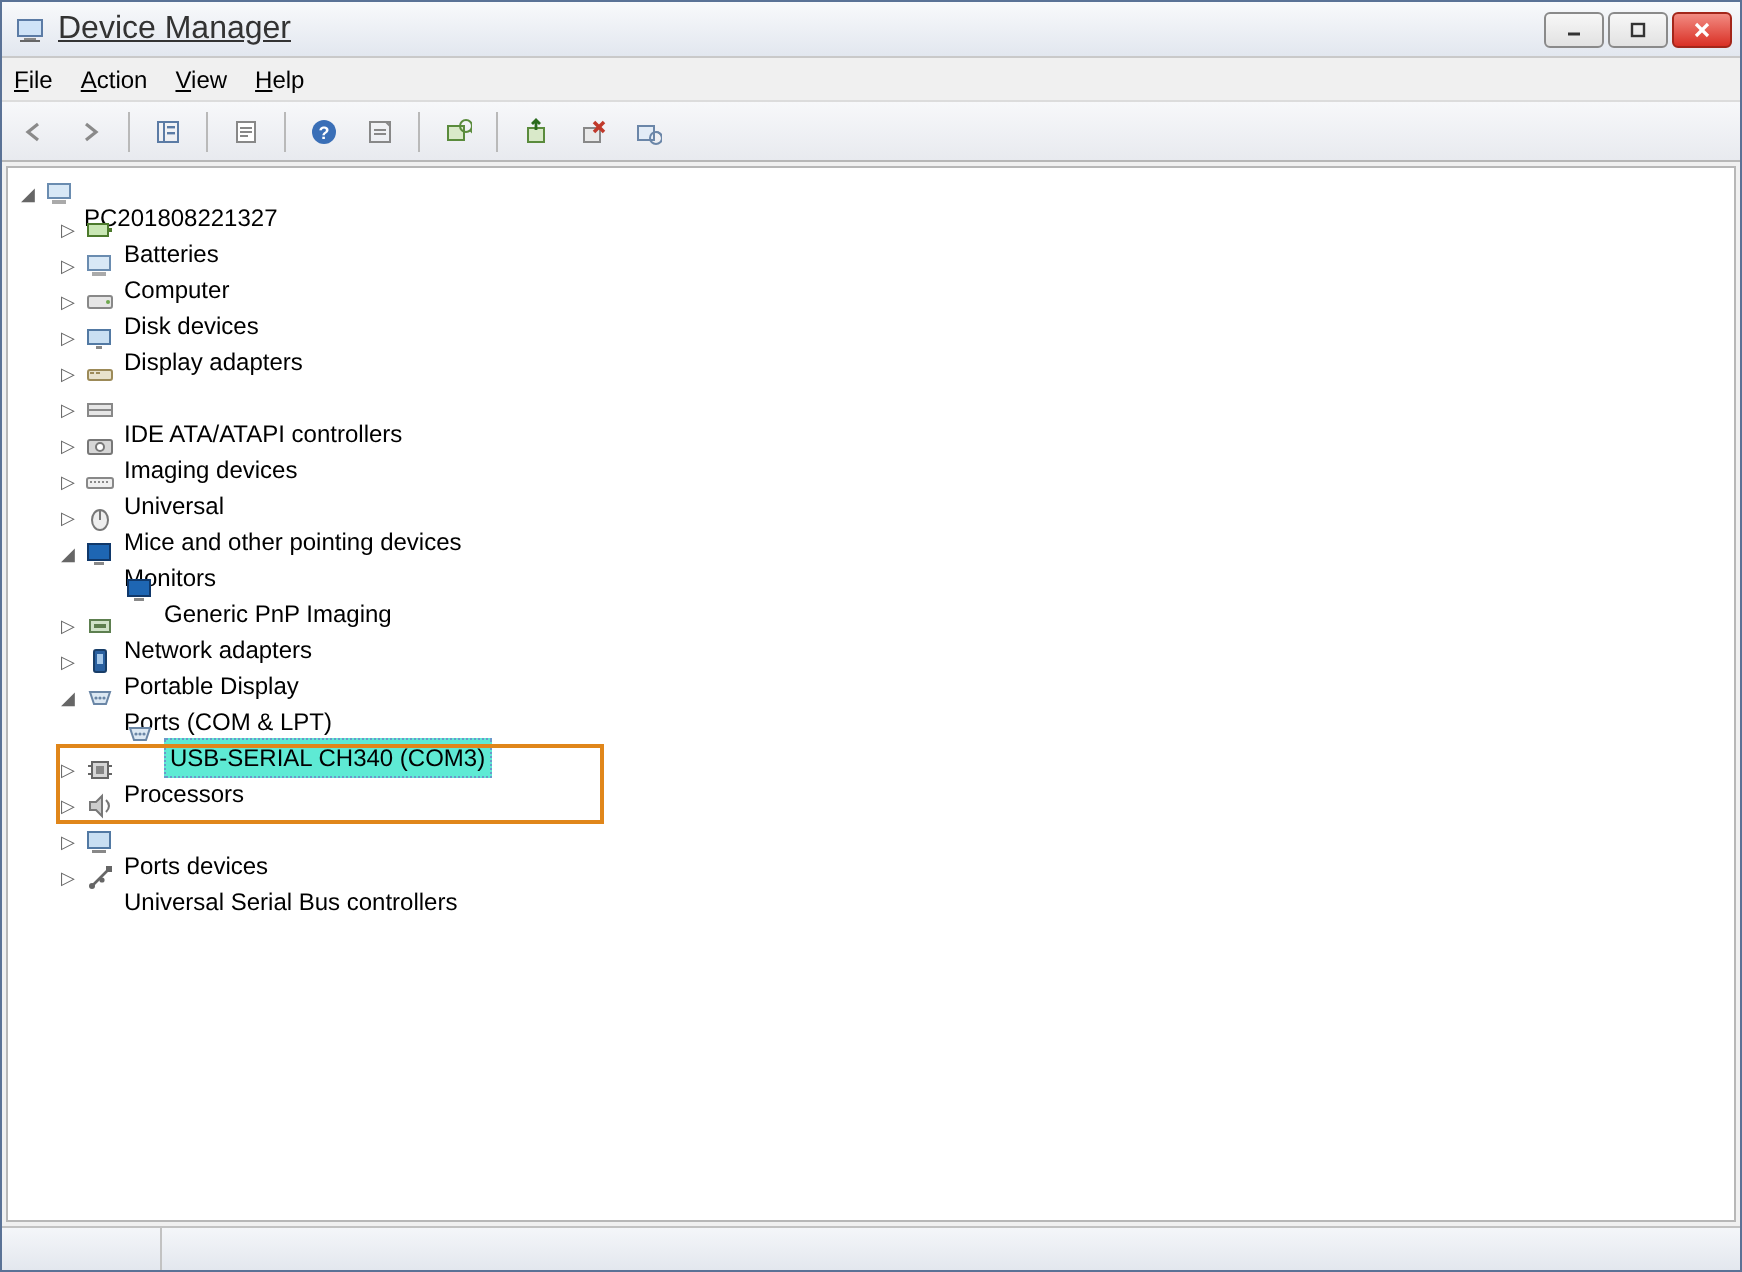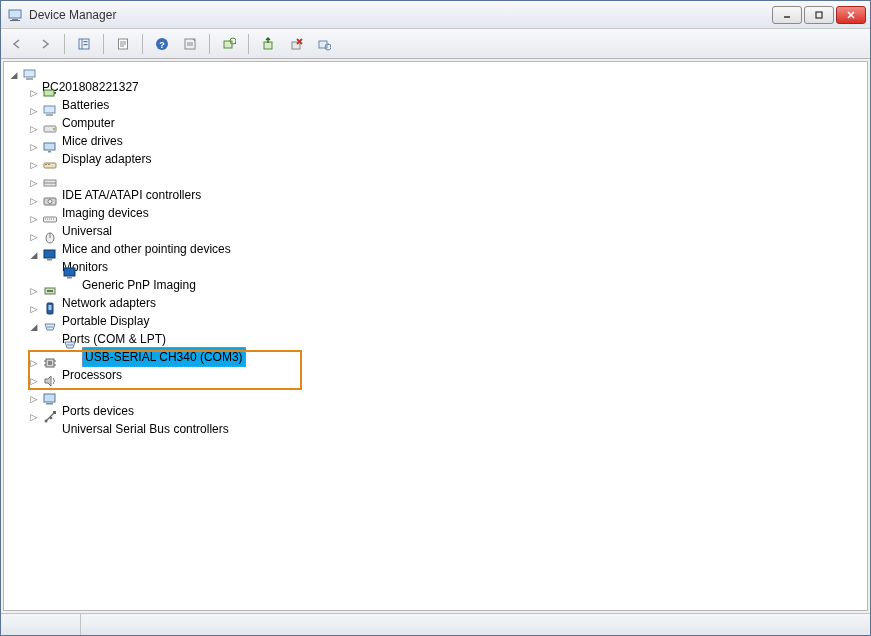--- a/index.html
+++ b/index.html
@@ -29,21 +29,22 @@
     padding: 0 4px 0 6px;
   }
   .titlebar .appicon {
     width: 16px; height: 16px;
     margin-right: 6px;
     display: inline-flex; align-items: center; justify-content: center;
   }
   .titlebar .title {
     flex: 1;
     color: #333;
-    font-size: 12px;
+    font-size: 16px;
+    text-decoration: underline;
   }
   .winbtns { display: flex; gap: 2px; }
   .winbtn {
     width: 30px; height: 18px;
     border: 1px solid #8a8a8a;
     border-radius: 3px;
     background: linear-gradient(#f7f7f7,#e2e2e2);
     display: inline-flex; align-items: center; justify-content: center;
     font-size: 10px;
     cursor: default;
@@ -118,21 +119,21 @@
     cursor: default;
   }
   .exp.blank { visibility: hidden; }
   .dicon {
     width: 16px; height: 16px;
     margin-right: 4px;
     display: inline-flex; align-items: center; justify-content: center;
   }
   .label { color: #000; margin-top: 24px; }
   .node.selected .label {
-    background: #0ea5e9;
+    background: #5eead4;
     border: 1px dotted #6a9acb;
     padding: 0 2px;
   }
   .highlight-box {
     position: absolute;
     border: 2px solid #e0861a;
     pointer-events: none;
   }
   .statusbar {
     height: 22px;
@@ -174,20 +175,26 @@
         </span>
       <span class="winbtn close">
           <svg width="10" height="10">
             <line x1="2" y1="2" x2="8" y2="8" stroke="#fff" stroke-width="1.6"></line>
             <line x1="8" y1="2" x2="2" y2="8" stroke="#fff" stroke-width="1.6"></line>
           </svg>
         </span>
     </div>
   </div>
 
+  <div class="menubar">
+    <span class="menuitem"><span class="ul">F</span><span></span>ile</span>
+    <span class="menuitem"><span class="ul">A</span>ction</span>
+    <span class="menuitem"><span class="ul">V</span>iew</span>
+    <span class="menuitem"><span class="ul">H</span>elp</span>
+  </div>
 
   <div class="toolbar">
     <span class="tbtn">
         <svg width="14" height="14">
           <path d="M9 3 L4 7 L9 11" fill="none" stroke="#8a8a8a" stroke-width="1.6"></path>
         </svg>
       </span>
     <span class="tbtn">
         <svg width="14" height="14">
           <path d="M5 3 L10 7 L5 11" fill="none" stroke="#8a8a8a" stroke-width="1.6"></path>
@@ -297,21 +304,21 @@
             </li>
           <li>
               <div class="node">
             <span class="exp">▷</span>
             <span class="dicon">
                   <svg width="16" height="16">
                     <rect x="2" y="5" width="12" height="6" rx="1" fill="#e6e6e6" stroke="#888"></rect>
                     <circle cx="12" cy="8" r="1" fill="#6ea84f"></circle>
                   </svg>
                 </span>
-            <span class="label">Mice drives</span>
+            <span class="label">Disk devices</span>
           </div>
             </li>
           <li>
               <div class="node">
             <span class="exp">▷</span>
             <span class="dicon">
                   <svg width="16" height="16">
                     <rect x="2" y="4" width="11" height="7" fill="#c9dff2" stroke="#5279a3"></rect>
                     <rect x="6" y="12" width="3" height="1.5" fill="#888"></rect>
                   </svg>

